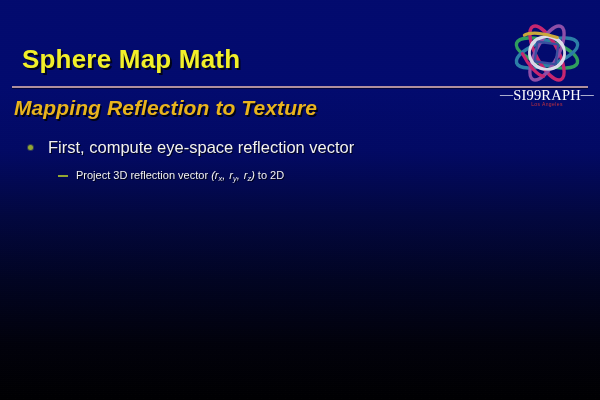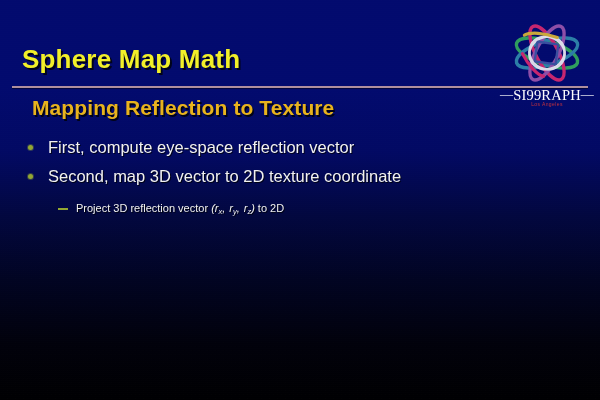--- a/index.html
+++ b/index.html
@@ -106,24 +106,25 @@
     top: 86px;
     width: 576px;
     height: 2px;
     background: #b08f9e;
     box-shadow: 0 1px 0 rgba(0,0,0,.45);
   }
 
   
   #subtitle {
     position: absolute;
-    left: 32px;
+    left: 14px;
     top: 96px;
     font-size: 21px;
     font-weight: bold;
+    font-style: italic;
     color: #e9b41d;
     letter-spacing: .1px;
     text-shadow: 1.5px 1.5px 0 rgba(0,0,0,0.8);
     white-space: nowrap;
   }
 
   
   #body-list {
     position: absolute;
     left: 0;
@@ -215,24 +216,20 @@
 
   <div id="subtitle">Mapping Reflection to Texture</div>
 
   <div id="body-list">
 
     <div class="lvl1">
       <span class="marker"></span>
       <span>First, compute eye-space reflection vector</span>
     </div>
 
-    <div class="lvl1">
-      <span class="marker"></span>
-      <span>Second, map 3D vector to 2D texture coordinate</span>
-    </div>
 
     <div class="lvl2">
       <span class="marker"></span><span>Project 3D reflection vector </span><span class="ital"><span>(</span><span>r</span><sub>x</sub><span>,</span><span class="spacer-gap"></span><span>r</span><sub>y</sub><span>,</span><span class="spacer-gap"></span><span>r</span><sub>z</sub><span>)</span></span><span> to 2D</span>
     </div>
 
 
   </div>
 
 </div>
 

